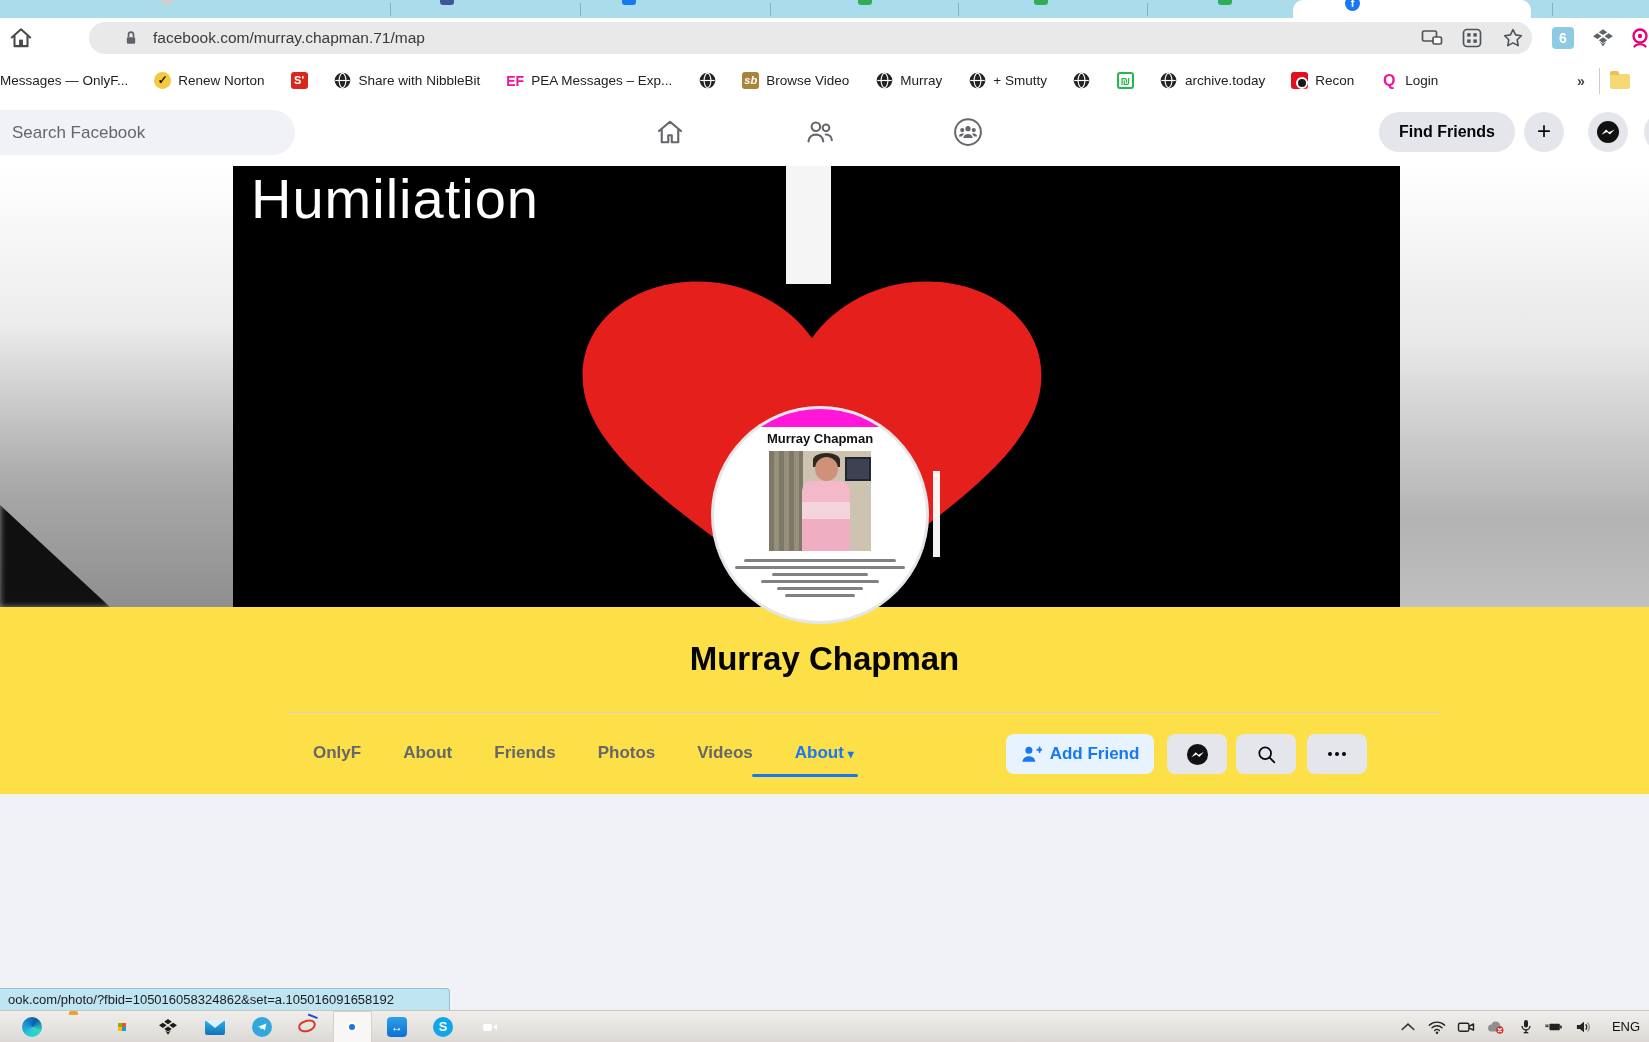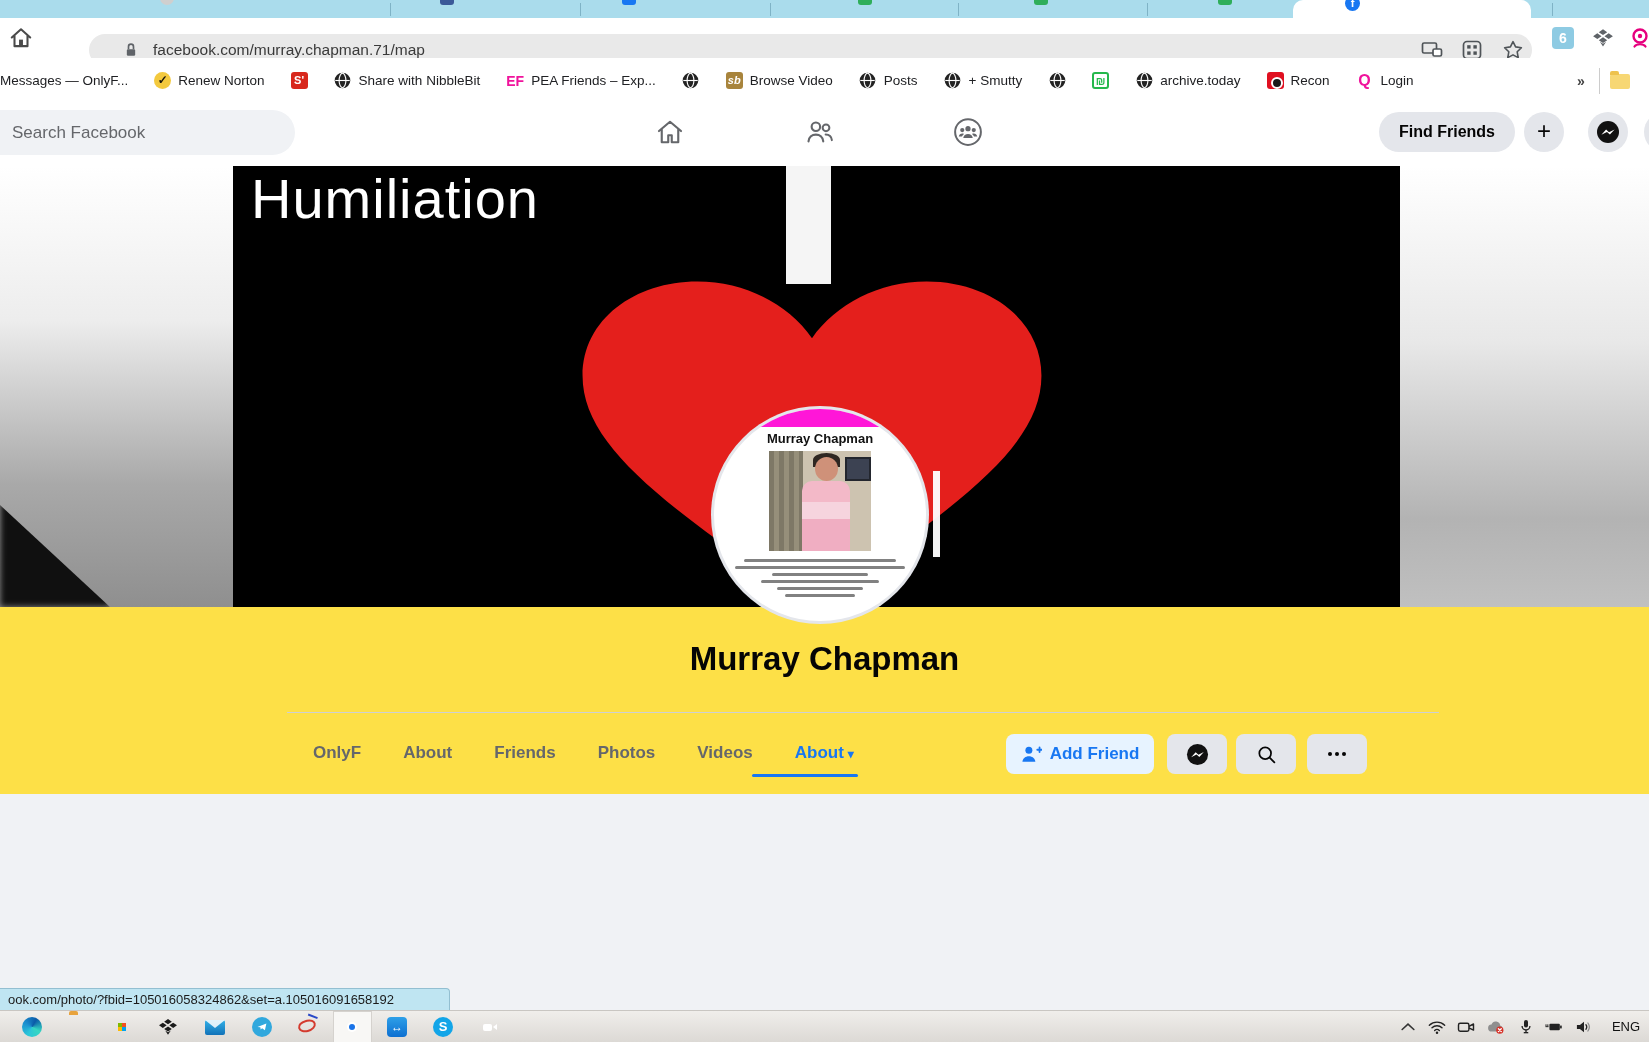--- a/index.html
+++ b/index.html
@@ -11,21 +11,21 @@
   .tab-sep{position:absolute;top:3px;width:1px;height:13px;background:#7fb3c6;}
   .fav{position:absolute;top:-9px;width:14px;height:14px;border-radius:3px;}
   .fav.round{border-radius:50%;}
   .active-tab{position:absolute;left:1293px;top:0;width:238px;height:18px;background:#fff;border-radius:10px 10px 0 0;}
   .fb-fav{position:absolute;left:52px;top:-4px;width:15px;height:15px;border-radius:50%;background:#1877f2;color:#fff;
           font-size:11px;font-weight:bold;text-align:center;line-height:15px;}
 
   
   .toolbar{position:absolute;left:0;top:18px;width:1649px;height:40px;background:#fff;}
   .tb-home{position:absolute;left:8px;top:7px;width:26px;height:26px;}
-  .omnibox{position:absolute;left:89px;top:16px;width:1443px;height:32px;border-radius:16px;background:#e9e9e9;}
+  .omnibox{position:absolute;left:89px;top:4px;width:1443px;height:32px;border-radius:16px;background:#e9e9e9;}
   .ob-lock{position:absolute;left:32px;top:6px;width:20px;height:20px;}
   .ob-url{position:absolute;left:64px;top:0;height:32px;line-height:32px;font-size:15.5px;color:#3a3a3a;white-space:nowrap;}
   .ob-ico{position:absolute;top:4px;width:24px;height:24px;}
   .ext6{position:absolute;left:1552px;top:9px;width:22px;height:22px;border-radius:4px;background:#8ecbe3;color:#fff;
         font-size:14px;font-weight:bold;text-align:center;line-height:22px;}
   .ext-drop{position:absolute;left:1592px;top:9px;width:22px;height:22px;}
   .ext-cam{position:absolute;left:1628px;top:8px;width:24px;height:24px;}
 
   
   .bmbar{position:absolute;left:0;top:58px;width:1649px;height:46px;background:#fff;border-bottom:1px solid #c2c2c2;
@@ -321,40 +321,40 @@
     <div class="bm">
       <span class="bmi">
           <svg width="17" height="17">
             <use href="#i-globe"></use>
           </svg>
         </span>
       <span class="bml">Share with NibbleBit</span>
     </div>
     <div class="bm">
       <span class="bmi glyph-ico pink">EF</span>
-      <span class="bml">PEA Friends – Exp...</span>
+      <span class="bml">PEA Messages – Exp...</span>
     </div>
     <div class="bm">
       <span class="bmi">
           <svg width="17" height="17">
             <use href="#i-globe"></use>
           </svg>
         </span>
     </div>
     <div class="bm">
       <span class="bmi tile gold">sb</span>
       <span class="bml">Browse Video</span>
     </div>
     <div class="bm">
       <span class="bmi">
           <svg width="17" height="17">
             <use href="#i-globe"></use>
           </svg>
         </span>
-      <span class="bml">Posts</span>
+      <span class="bml">Murray</span>
     </div>
     <div class="bm">
       <span class="bmi">
           <svg width="17" height="17">
             <use href="#i-globe"></use>
           </svg>
         </span>
       <span class="bml">+ Smutty</span>
     </div>
     <div class="bm">

